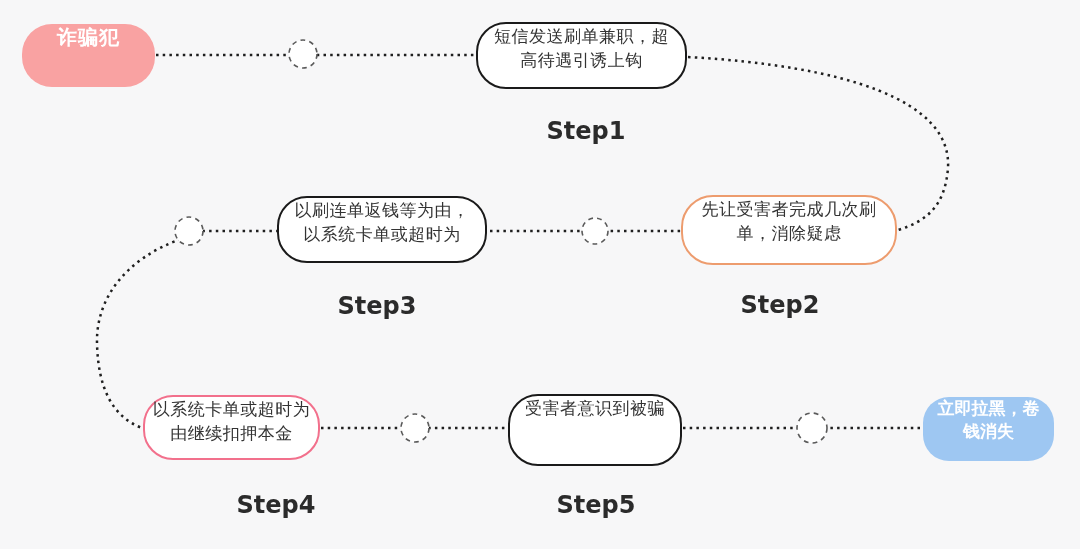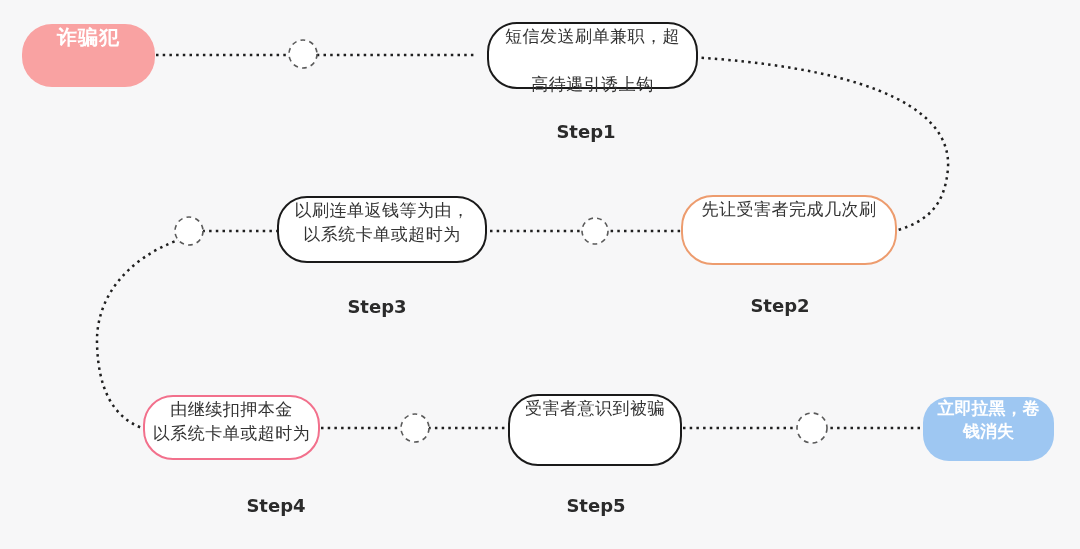--- a/index.html
+++ b/index.html
@@ -78,21 +78,21 @@
     left:923px;top:397px;width:131px;height:64px;
     background:var(--c-outcome-bg);
     border-radius:26px;
     font-size:17px;
     line-height:23px;
   }
   .ln{display:block;}
   .step-label{
     position:absolute;
     transform:translate(-50%,-50%);
-    font-size:18px;
+    font-size:24px;
     font-weight:bold;
     color:var(--c-label-text);
     white-space:nowrap;
   }
 </style>
 </head>
 <body>
 
 <div class="canvas">
 
@@ -108,40 +108,41 @@
     <circle class="junction" cx="595" cy="231" r="13"></circle>
     <circle class="junction" cx="189" cy="231" r="14"></circle>
     <circle class="junction" cx="415" cy="428" r="14"></circle>
     <circle class="junction" cx="812" cy="428" r="15"></circle>
   </svg>
 
   <div class="node pill actor">
     <span class="ln">诈骗犯</span>
   </div>
 
-  <div class="node box border-dark" style="left:487px;top:22px;width:211px;height:67px;gap:24px;">
+  <div class="node box border-dark" style="left:476px;top:22px;width:211px;height:67px;">
     <span class="ln">短信发送刷单兼职，超</span>
     <span class="ln">高待遇引诱上钩</span>
   </div>
   <div class="step-label" style="left:586px;top:131px;">Step1</div>
 
   <div class="node box border-orange" style="left:681px;top:195px;width:216px;height:70px;">
     <span class="ln">先让受害者完成几次刷</span>
+    <span class="ln">单，消除疑虑</span>
   </div>
   <div class="step-label" style="left:780px;top:305px;">Step2</div>
 
   <div class="node box border-dark" style="left:277px;top:196px;width:210px;height:67px;">
     <span class="ln">以刷连单返钱等为由，</span>
     <span class="ln">以系统卡单或超时为</span>
   </div>
   <div class="step-label" style="left:370px;top:306px;margin-left:7px;">Step3</div>
 
   <div class="node box border-rose" style="left:143px;top:395px;width:177px;height:65px;">
+    <span class="ln">以系统卡单或超时为</span>
     <span class="ln">由继续扣押本金</span>
-    <span class="ln">以系统卡单或超时为</span>
   </div>
   <div class="step-label" style="left:240px;top:505px;margin-left:36px;">Step4</div>
 
   <div class="node box border-dark" style="left:508px;top:394px;width:174px;height:72px;">
     <span class="ln">受害者意识到被骗</span>
   </div>
   <div class="step-label" style="left:596px;top:505px;">Step5</div>
 
   <div class="node pill outcome">
     <span class="ln">立即拉黑，卷</span>

